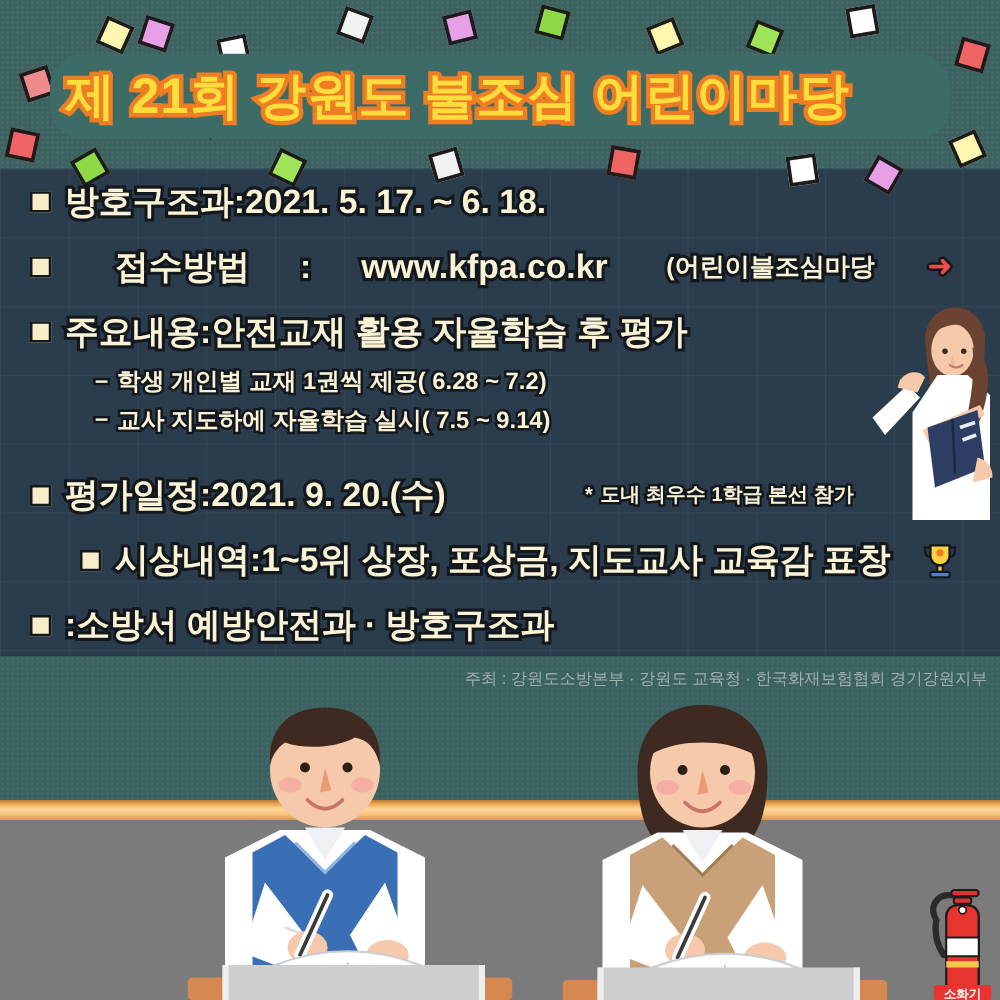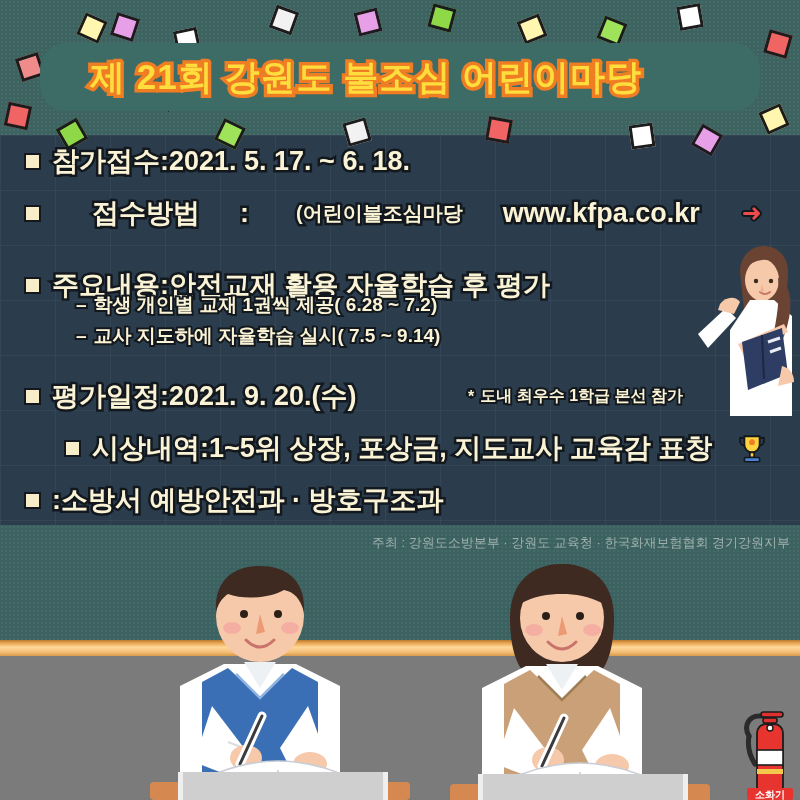--- a/index.html
+++ b/index.html
@@ -55,21 +55,21 @@
   .confetti{position:absolute;width:18px;height:18px;border:3px solid #1c1c1c;}
 
   
   #title-banner{
     position:absolute;left:40px;top:43px;width:720px;height:68px;
     background:#3d6b66;border-radius:26px;
   }
   #title-text{
     position:absolute;left:0;top:0;width:732px;top:42px;
     text-align:center;
-    font-size:35px;font-weight:bold;letter-spacing:1px;
+    font-size:40px;font-weight:bold;letter-spacing:1px;
     color:#ffdd3c;
     -webkit-text-stroke:7px #ef7d23;
     paint-order:stroke fill;
     line-height:70px;
     white-space:nowrap;
   }
 
   
   #content{position:absolute;left:0;top:135px;width:800px;height:390px;}
   .line{position:absolute;display:flex;align-items:center;white-space:nowrap;}
@@ -139,36 +139,36 @@
       <div class="confetti" style="left: 487px; top: 118px; background: rgb(240, 100, 100); transform: rotate(10deg);"></div>
     </div>
 
   <div id="title-banner"></div>
   <div id="title-text">제 21회 강원도 불조심 어린이마당</div>
 
   <div id="content">
 
     <div class="line" style="left:24px;top:8px;">
       <span class="bullet"></span>
-      <span class="maintext">참가접수</span>
+      <span class="maintext">방호구조과</span>
       <span class="maintext"> : </span>
       <span class="maintext">2021. 5. 17. ~ 6. 18.</span>
     </div>
 
     <div class="line" style="left:24px;top:60px;gap:40px;">
       <span class="bullet"></span>
       <span class="maintext">접수방법</span>
       <span class="maintext"> : </span>
+      <span class="maintext">www.kfpa.co.kr</span>
       <span class="maintext urltail" style="margin-left:7px;">(어린이불조심마당</span>
-      <span class="maintext">www.kfpa.co.kr</span>
       <span class="arrow">➜</span>
       <span class="maintext urltail">참여하기)</span>
     </div>
 
-    <div class="line" style="left:24px;top:112px;margin-top:20px;">
+    <div class="line" style="left:24px;top:112px;">
       <span class="bullet"></span>
       <span class="maintext">주요내용</span>
       <span class="maintext"> : </span>
       <span class="maintext">안전교재 활용 자율학습 후 평가</span>
     </div>
 
     <div class="line" style="left:76px;top:157px;">
       <span class="subtext dash">–</span>
       <span class="subtext">학생 개인별 교재 1권씩 제공( 6.28 ~ 7.2)</span>
     </div>

